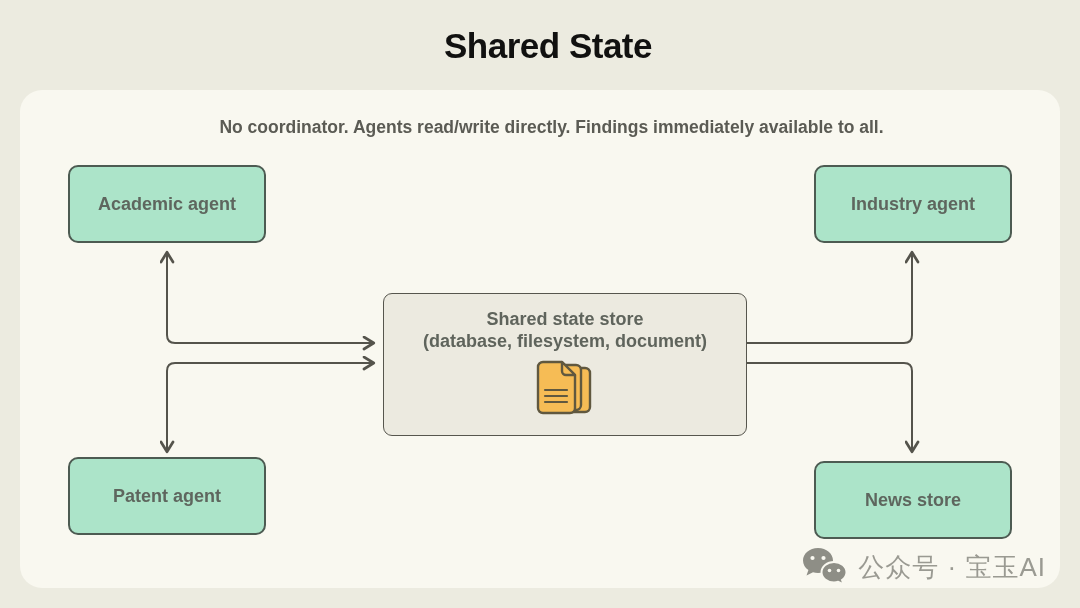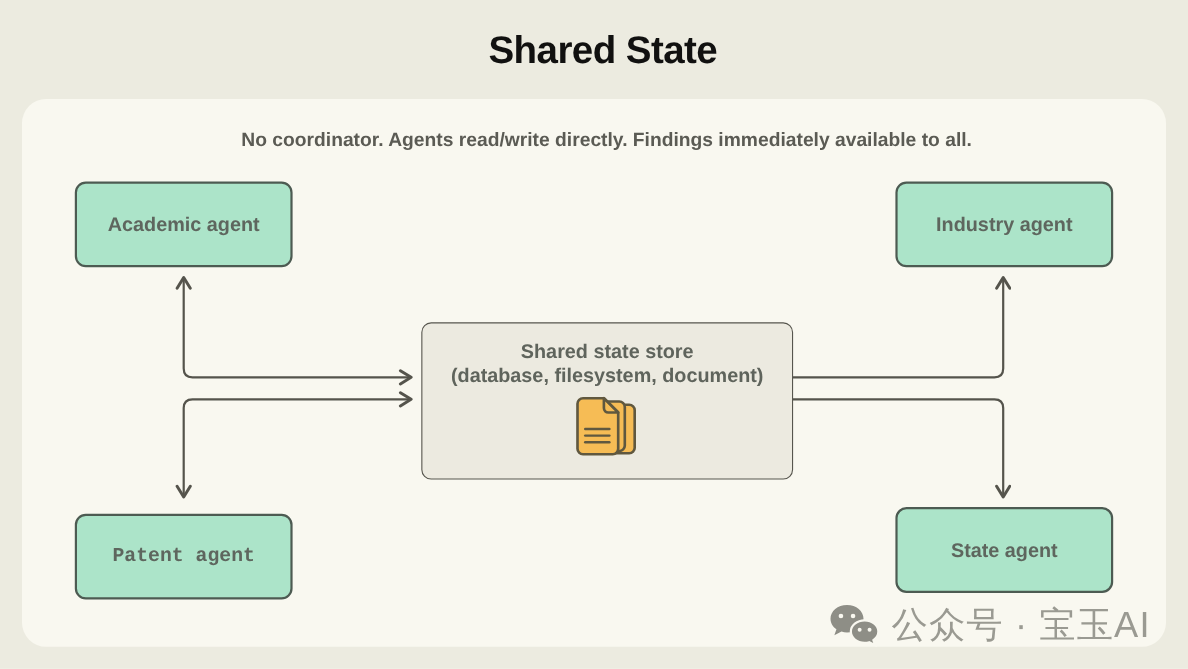--- a/index.html
+++ b/index.html
@@ -38,26 +38,26 @@
     position: absolute;
     width: 198px; height: 78px;
     background: #ACE4C9;
     border: 2px solid #4D5B52;
     border-radius: 10px;
     display: flex; align-items: center; justify-content: center;
     font-size: 18px; font-weight: 600; color: #5E665E;
   }
   .agent-academic { left: 68px;  top: 165px; }
   .agent-industry { left: 814px; top: 165px; }
-  .agent-patent   { left: 68px;  top: 467px; font-family: Liberation Mono, monospace; }
+  .agent-patent   { left: 68px;  top: 457px; }
   .agent-news     { left: 814px; top: 461px; }
 
   .store-box {
     position: absolute; left: 383px; top: 293px;
-    width: 338px; height: 143px;
+    width: 364px; height: 143px;
     background: #ECEAE0;
     border: 1.6px solid #57564E;
     border-radius: 9px;
     display: flex; flex-direction: column; align-items: center;
     padding-top: 14px;
   }
   .store-title {
     font-size: 18px; font-weight: 600; color: #5F645C; line-height: 22px;
   }
   .store-subtitle {
@@ -67,21 +67,21 @@
 
   .arrows-layer {
     position: absolute; inset: 0;
     pointer-events: none;
   }
 
   .watermark {
     position: absolute; left: 0; top: 546px; width: 1046px;
     display: flex; align-items: center; justify-content: flex-end; gap: 10px;
     color: #9A9A92;
-    font-size: 33px;
+    font-size: 26px;
   }
   .watermark-text { letter-spacing: 1px; }
 </style>
 </head>
 <body>
 
 <div class="stage">
 
   <div class="title">Shared State</div>
 
@@ -106,21 +106,21 @@
   <div class="agent-box agent-academic">
     <span>Academic agent</span>
   </div>
   <div class="agent-box agent-industry">
     <span>Industry agent</span>
   </div>
   <div class="agent-box agent-patent">
     <span>Patent agent</span>
   </div>
   <div class="agent-box agent-news">
-    <span>State agent</span>
+    <span>News store</span>
   </div>
 
   <div class="store-box">
     <div class="store-title">Shared state store</div>
     <div class="store-subtitle">(database, filesystem, document)</div>
     <svg class="store-icon" width="62" height="58" viewBox="0 0 62 58">
       <g stroke="#60583F" stroke-width="2.4" stroke-linejoin="round">
         <rect x="22" y="8" width="34" height="44" rx="5" fill="#F6BC55"></rect>
         <rect x="13" y="5" width="34" height="45" rx="5" fill="#F6BC55"></rect>
         <path d="M 9 2 H 28 L 41 15 V 48 a5 5 0 0 1 -5 5 H 9 a5 5 0 0 1 -5 -5 V 7 a5 5 0 0 1 5 -5 Z" fill="#F6BC55"></path>

